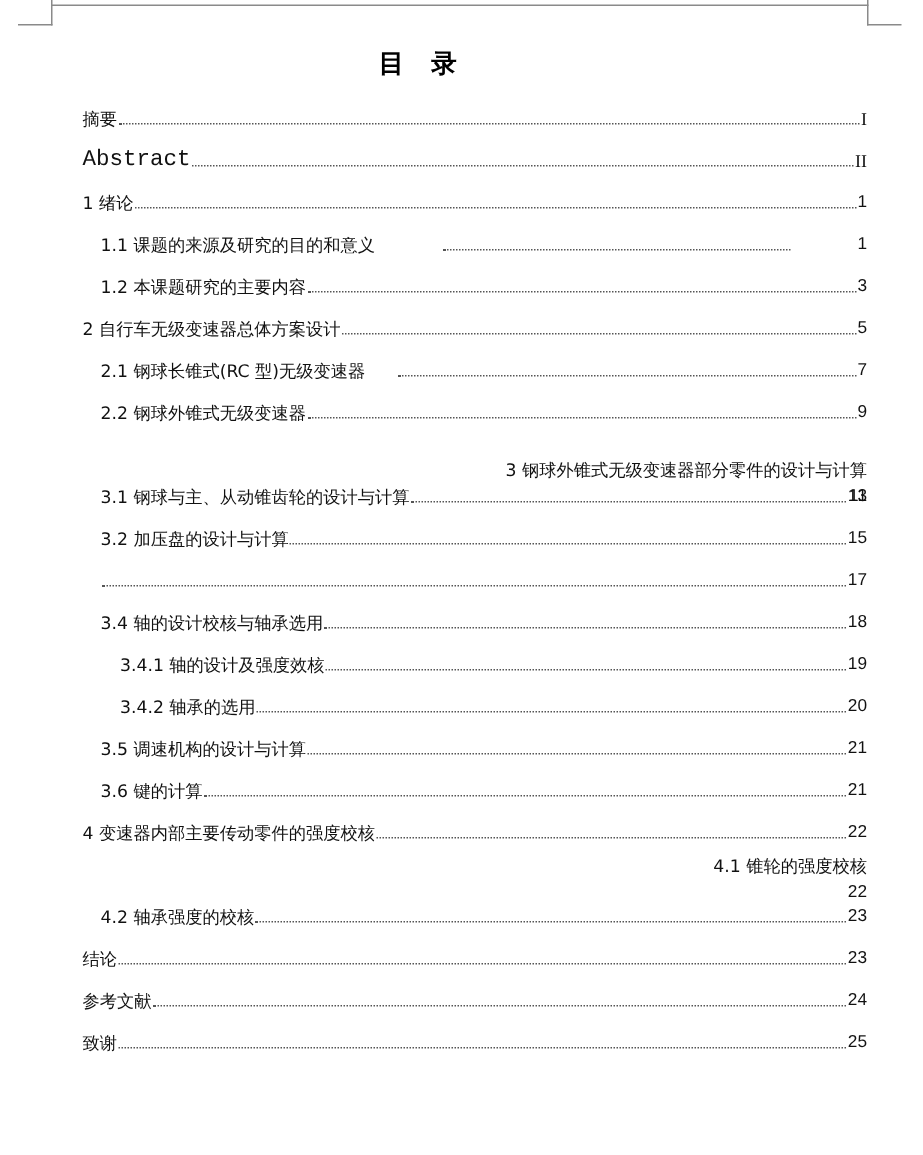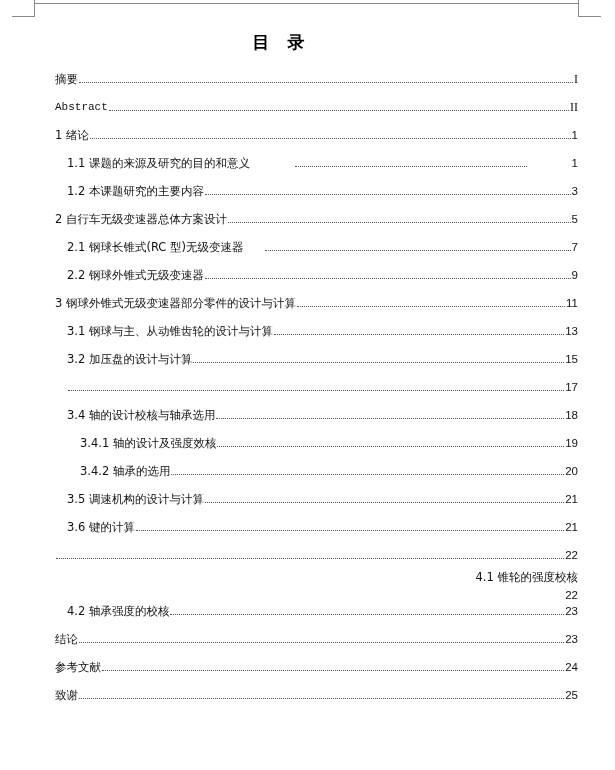--- a/index.html
+++ b/index.html
@@ -48,21 +48,21 @@
     }
     .toc-row.l1 { left: 55px; }
     .toc-row.l2 { left: 67px; }
     .toc-row.l3 { left: 80px; }
     .toc-title {
       white-space: nowrap;
       flex: 0 0 auto;
     }
     .toc-title.mono {
       font-family: "Liberation Mono", "DejaVu Sans Mono", monospace;
-      font-size: 11px;
+      font-size: 15px;
     }
     .toc-gap {
       flex: 0 0 auto;
     }
     .toc-leader {
       flex: 1 1 auto;
       border-bottom: 1px dotted #555555;
       margin: 0 1px 3px 1px;
       height: 0;
     }
@@ -123,21 +123,21 @@
       <span class="toc-title">2.1 钢球长锥式(RC 型)无级变速器</span>
       <span class="toc-gap" style="width: 20px;"></span>
       <span class="toc-leader"></span>
       <span class="toc-page">7</span>
     </div>
     <div class="toc-row l2" style="top: 196px;">
       <span class="toc-title">2.2 钢球外锥式无级变速器</span>
       <span class="toc-leader"></span>
       <span class="toc-page">9</span>
     </div>
-    <div class="toc-row l1" style="top: 224px;">
+    <div class="toc-row l1" style="top: 240px; flex-direction: column;">
       <span class="toc-title">3 钢球外锥式无级变速器部分零件的设计与计算</span>
       <span class="toc-leader"></span>
       <span class="toc-page">11</span>
     </div>
     <div class="toc-row l2" style="top: 252px;">
       <span class="toc-title">3.1 钢球与主、从动锥齿轮的设计与计算</span>
       <span class="toc-leader"></span>
       <span class="toc-page">13</span>
     </div>
     <div class="toc-row l2" style="top: 280px;">
@@ -168,20 +168,21 @@
       <span class="toc-title">3.5 调速机构的设计与计算</span>
       <span class="toc-leader"></span>
       <span class="toc-page">21</span>
     </div>
     <div class="toc-row l2" style="top: 448px;">
       <span class="toc-title">3.6 键的计算</span>
       <span class="toc-leader"></span>
       <span class="toc-page">21</span>
     </div>
     <div class="toc-row l1" style="top: 476px;">
+      <span class="toc-title">4 变速器内部主要传动零件的强度校核</span>
       <span class="toc-leader"></span>
       <span class="toc-page">22</span>
     </div>
     <div class="toc-row l2" style="top: 504px; flex-direction: column;">
       <span class="toc-title">4.1 锥轮的强度校核</span>
       <span class="toc-leader"></span>
       <span class="toc-page">22</span>
     </div>
     <div class="toc-row l2" style="top: 532px;">
       <span class="toc-title">4.2 轴承强度的校核</span>

